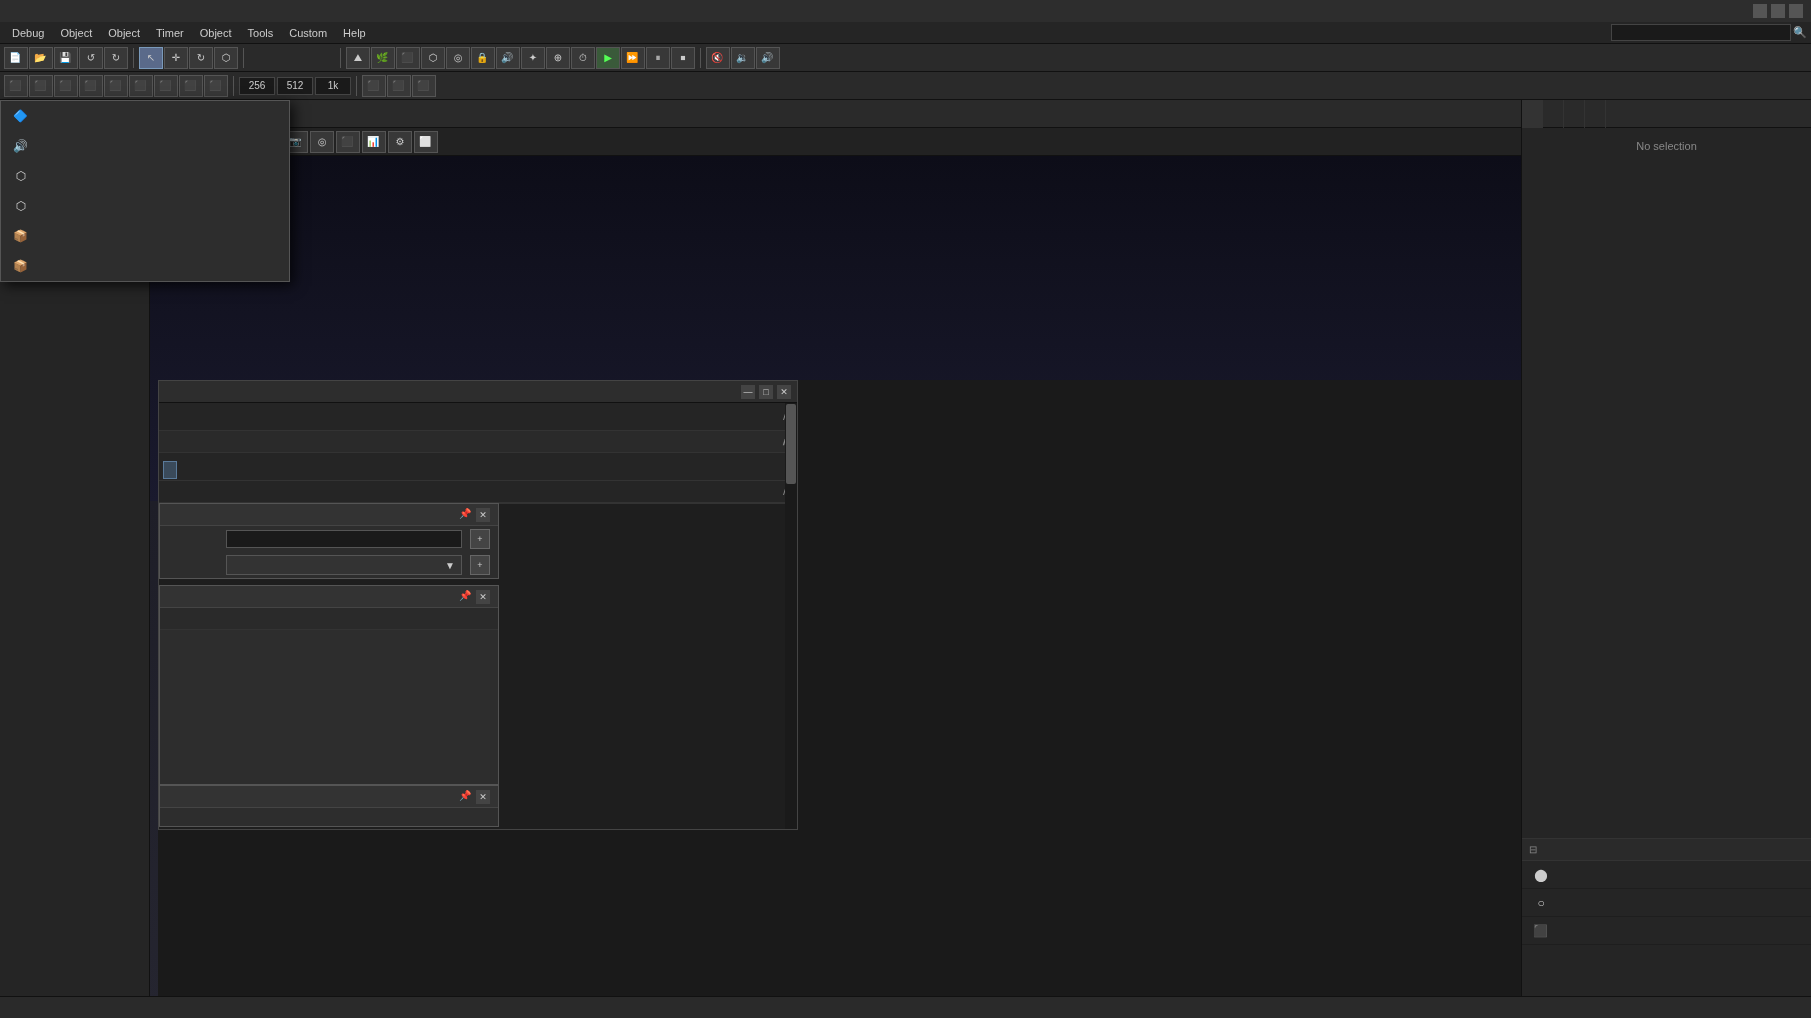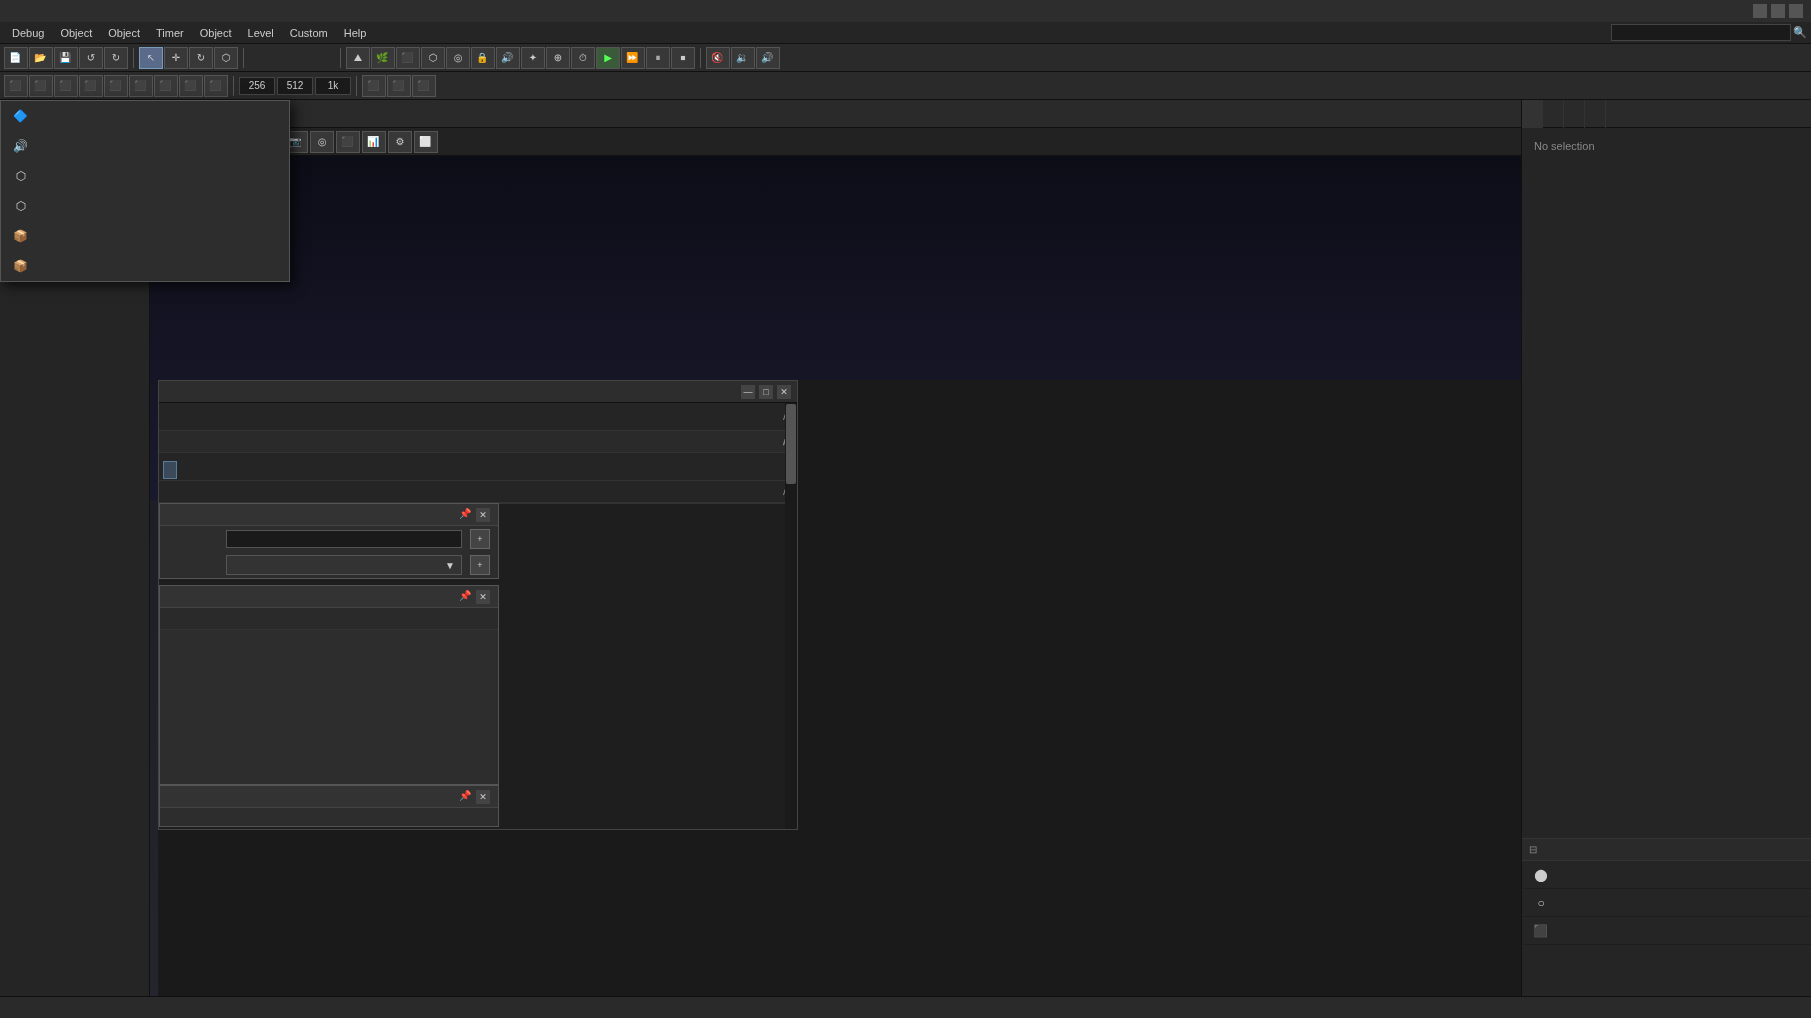--- a/index.html
+++ b/index.html
@@ -297,20 +297,21 @@
     #right-panel {
       position: absolute;
       top: 100px;
       right: 0;
       width: 290px;
       bottom: 0;
       background: #252525;
       border-left: 1px solid #111;
       z-index: 50;
       overflow: hidden;
+      text-align: center;
     }
     #right-panel-tabs {
       height: 28px;
       background: #2a2a2a;
       display: flex;
       align-items: center;
       border-bottom: 1px solid #111;
     }
     .rpanel-tab {
       padding: 0 10px;
@@ -682,21 +683,21 @@
     <button class="win-btn"></button>
   </div>
 </div>
 
 <div id="menu-bar">
   <span class="menu-item">Debug</span>
   <span class="menu-item">Object</span>
   <span class="menu-item">Object</span>
   <span class="menu-item">Timer</span>
   <span class="menu-item">Object</span>
-  <span class="menu-item">Level</span>
+  <span class="menu-item">Tools</span>
   <span class="menu-item">Custom</span>
   <span class="menu-item">Help</span>
   <div class="search-box">
     <input type="text" style="">
     <span style="color:#888; margin-left:2px; font-size:11px;">🔍</span>
   </div>
 </div>
 
 <div id="toolbar1">
   <div class="toolbar-group">

